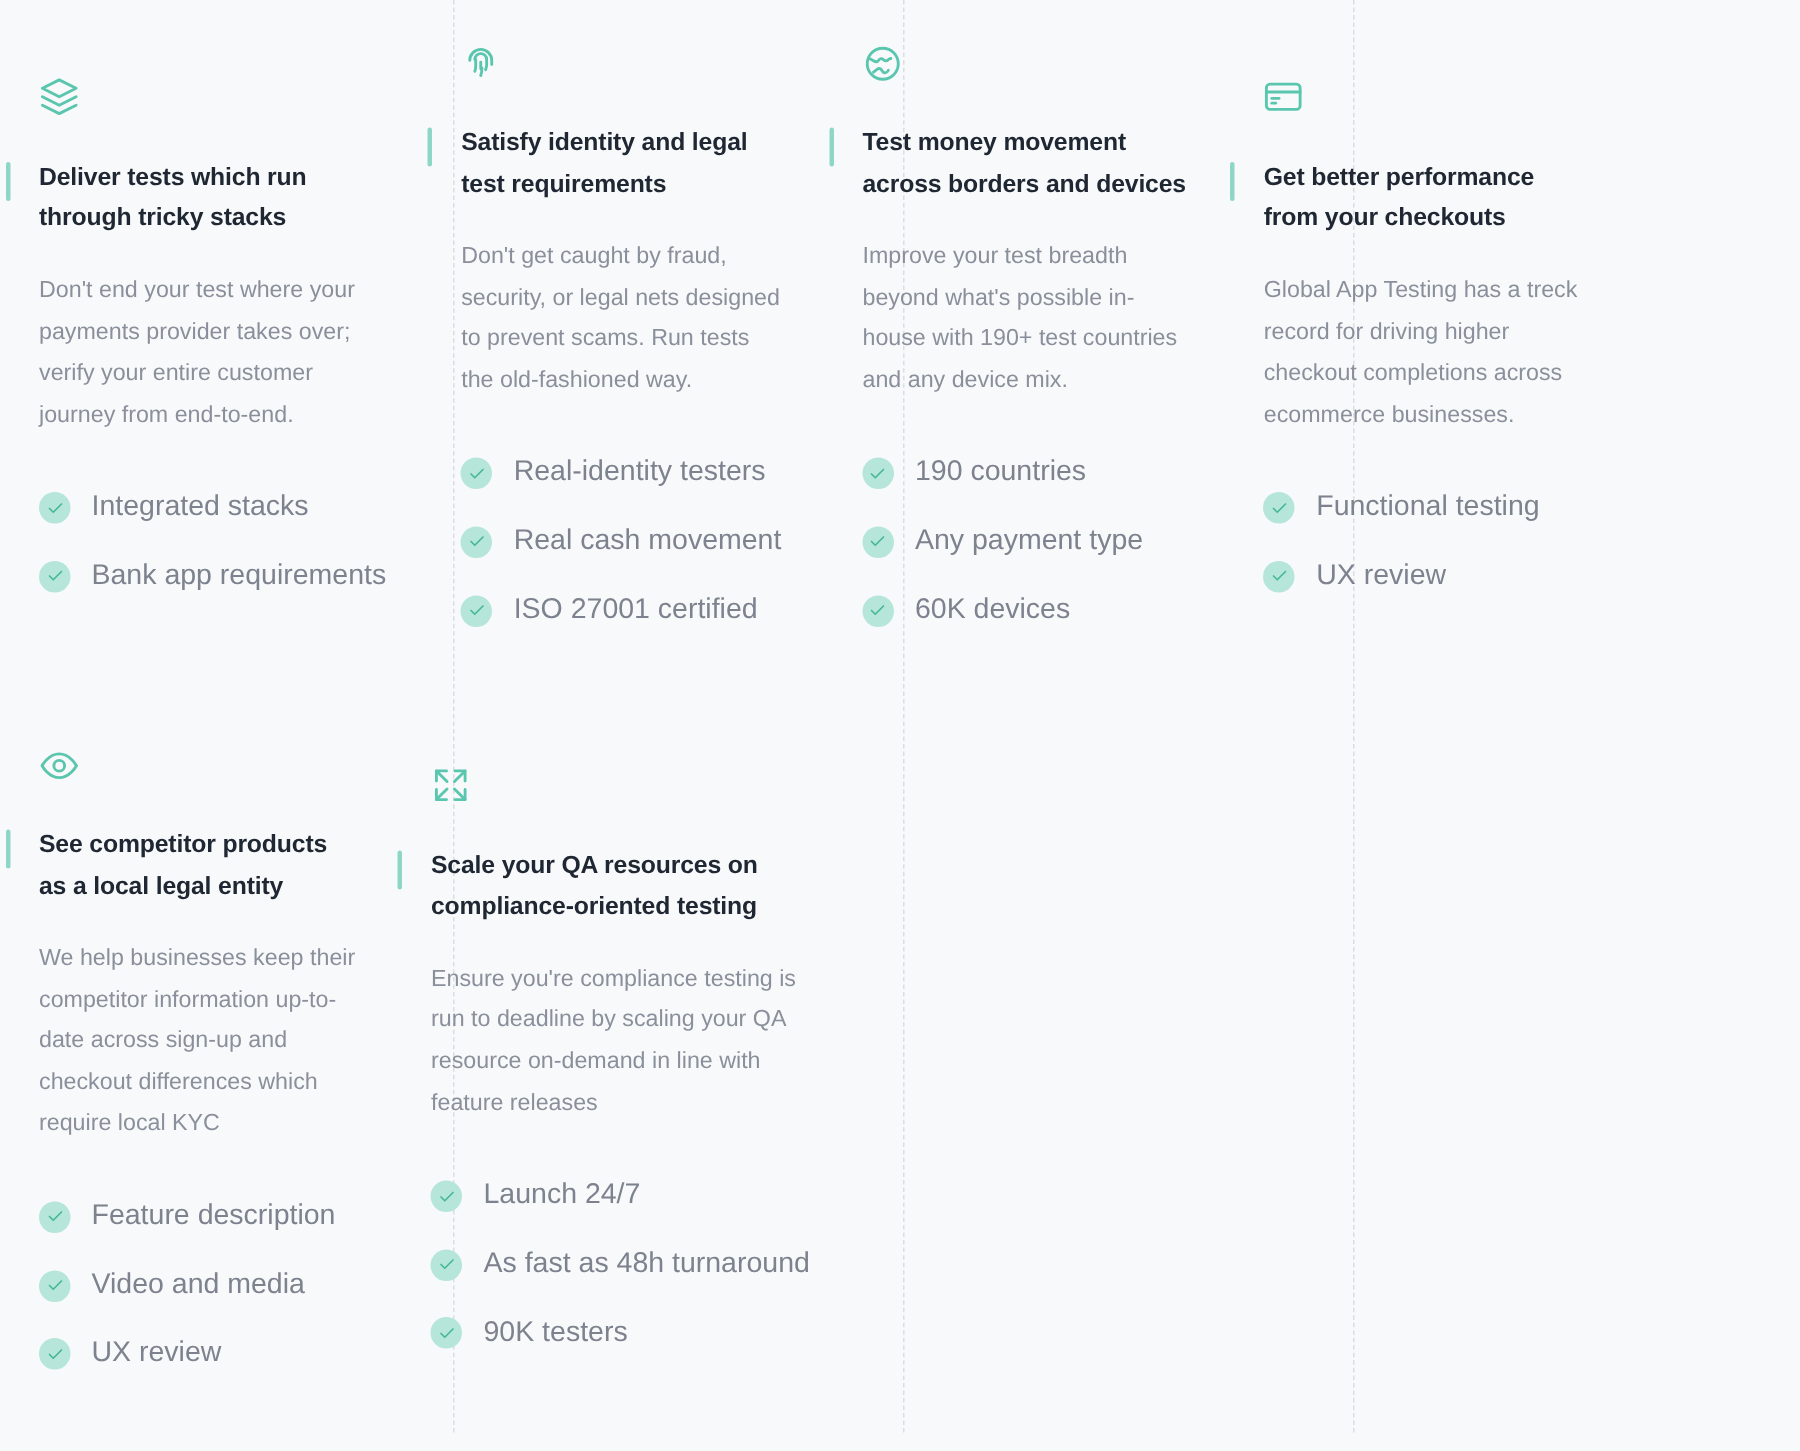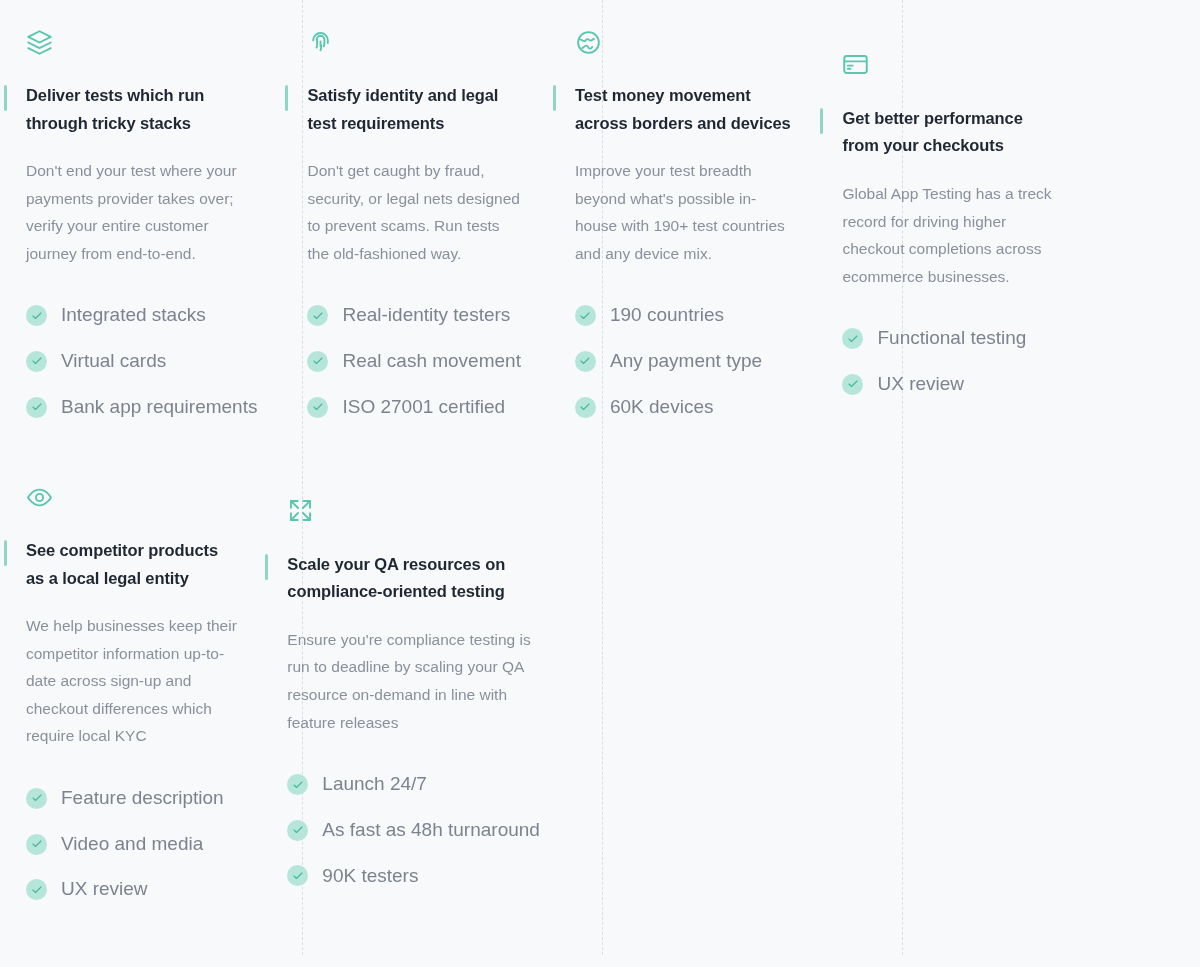--- a/index.html
+++ b/index.html
@@ -32,21 +32,21 @@
   .col-divider.d3 { left: 902px; }
 
   .row {
     position: absolute;
     left: 0;
     width: 1084px;
     display: flex;
     align-items: center;
   }
   .row.row1 { top: 0; }
-  .row.row2 { top: 455px; }
+  .row.row2 { top: 468px; }
 
   .card {
     position: relative;
     width: 300px;
     padding: 20px 24px 0 26px;
   }
 
   
   .card-icon {
     height: 44px;
@@ -166,28 +166,20 @@
               </svg>
             </span>
           <span class="check-label">Integrated stacks</span>
         </li>
         <li class="check-item">
           <span class="check-icon">
               <svg viewBox="0 0 24 24">
                 <polyline points="20 6 9 17 4 12"></polyline>
               </svg>
             </span>
-          <span class="check-label">Virtual cards</span>
-        </li>
-        <li class="check-item">
-          <span class="check-icon">
-              <svg viewBox="0 0 24 24">
-                <polyline points="20 6 9 17 4 12"></polyline>
-              </svg>
-            </span>
           <span class="check-label">Bank app requirements</span>
         </li>
       </ul>
     </div>
 
     <div class="card">
       <div class="card-icon">
         <svg viewBox="0 0 24 24">
             <path d="M12 11v4"></path>
             <path d="M8.5 9.5a3.5 3.5 0 0 1 7 0v3a8 8 0 0 1-.6 3"></path>

